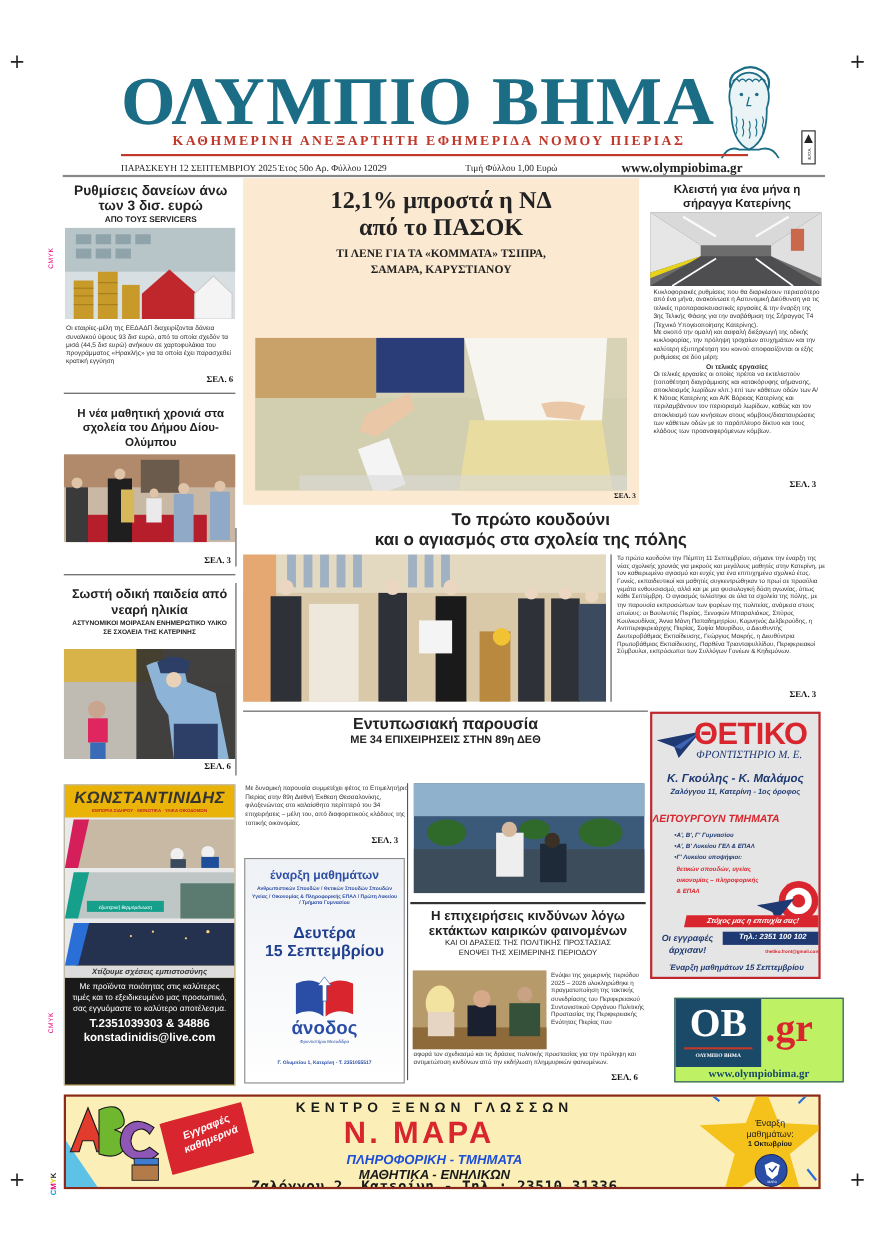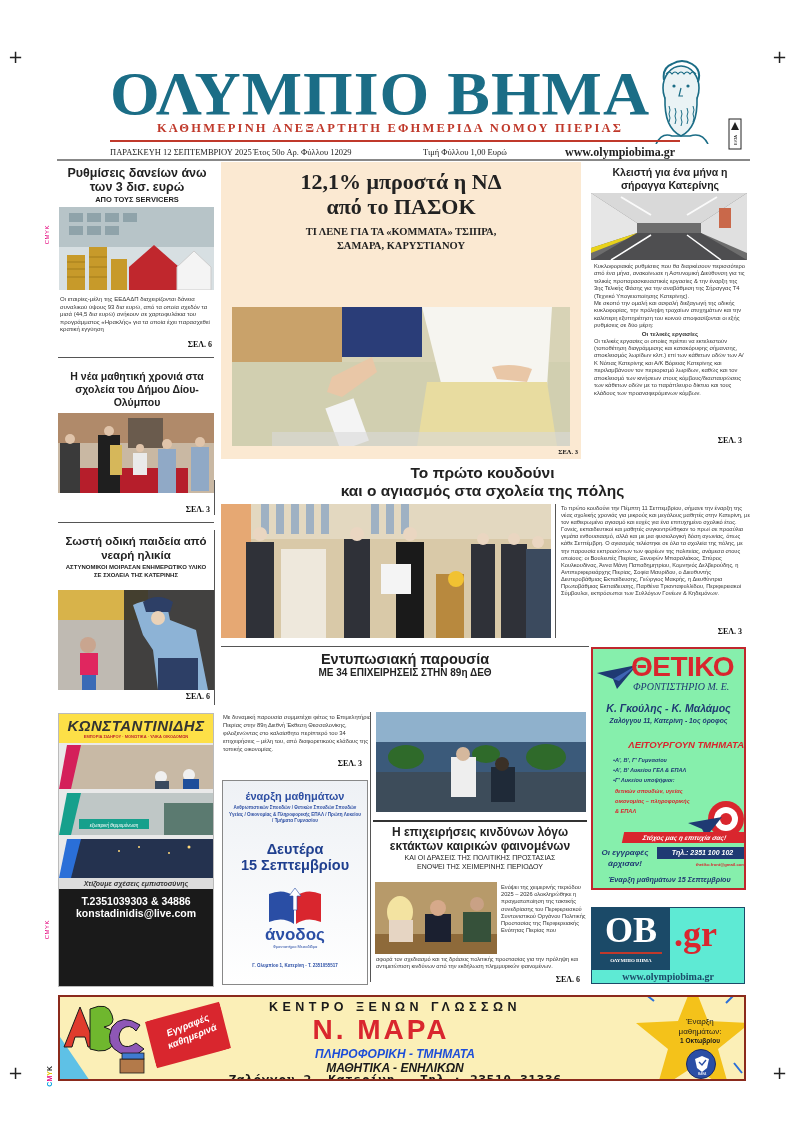--- a/index.html
+++ b/index.html
@@ -150,21 +150,21 @@
   <path d="M85 12 Q100 2 115 12 L112 22 L88 22 Z" fill="#2d3f66"></path>
   <circle cx="100" cy="28" r="7" fill="#ead2b8"></circle>
   <rect x="100" y="68" width="40" height="32" fill="#2d3f66"></rect>
   <circle cx="30" cy="55" r="8" fill="#c9a58f"></circle>
   <rect x="22" y="63" width="18" height="22" fill="#e0265f"></rect>
   <rect x="24" y="85" width="14" height="15" fill="#3a6bb6"></rect>
 </svg>
 <div class="abs sel" style="left:150px;top:692px;width:60px;">ΣΕΛ. 6</div>
 <div class="vrule" style="left:214px;top:530px;height:175px;"></div>
 
-<div class="abs" style="left:58px;top:713px;width:156px;height:274px;background:#fde047;border:1px solid #bbb;overflow:hidden;">
+<div class="abs" style="left:58px;top:713px;width:156px;height:274px;background:#eab308;border:1px solid #bbb;overflow:hidden;">
   <div style="margin-top:3px;text-align:center;font-weight:bold;font-style:italic;font-size:15px;color:#333;letter-spacing:0.5px;">ΚΩΝΣΤΑΝΤΙΝΙΔΗΣ</div>
   <div style="text-align:center;font-size:4px;color:#c0272d;font-weight:bold;">ΕΜΠΟΡΙΑ ΣΙΔΗΡΟΥ · ΜΟΝΩΤΙΚΑ · ΥΛΙΚΑ ΟΙΚΟΔΟΜΩΝ</div>
   <svg style="display:block;margin-top:4px;width:156px;height:135px;" viewBox="0 0 156 135" preserveAspectRatio="none">
     <rect width="156" height="135" fill="#e9e9e9"></rect>
     <path d="M20 2 L156 2 L156 46 L10 46 Z" fill="#c8b9a5"></path>
     <path d="M8 2 L22 2 L12 46 L0 46 Z" fill="#d41f5a"></path>
     <circle cx="102" cy="34" r="6" fill="#f0f0f0"></circle>
       <circle cx="130" cy="32" r="6" fill="#f0f0f0"></circle>
     <rect x="96" y="38" width="14" height="8" fill="#3a4a5e"></rect>
       <rect x="124" y="36" width="16" height="10" fill="#1e4e9a"></rect>
@@ -177,20 +177,21 @@
     <path d="M8 96 L22 96 L12 135 L0 135 Z" fill="#2a6fd8"></path>
     <g fill="#ffd87a">
         <circle cx="60" cy="108" r="1"></circle>
         <circle cx="80" cy="104" r="1"></circle>
         <circle cx="110" cy="110" r="1"></circle>
         <circle cx="130" cy="104" r="1.5"></circle>
       </g>
   </svg>
   <div style="background:#dcdcdc;text-align:center;font-size:7px;font-style:italic;font-weight:bold;color:#333;padding:2px 0;">Χτίζουμε σχέσεις εμπιστοσύνης</div>
   <div style="background:#1a1a1a;color:#fff;text-align:center;padding:3px 6px 4px;height:100px;">
+    <div style="font-size:7.5px;line-height:10px;">Με προϊόντα ποιότητας στις καλύτερες τιμές και το εξειδικευμένο μας προσωπικό, σας εγγυόμαστε το καλύτερο αποτέλεσμα.</div>
     <div style="font-size:10.5px;font-weight:bold;margin-top:3px;">Τ.2351039303 &amp; 34886</div>
     <div style="font-size:10.5px;font-weight:bold;">konstadinidis@live.com</div>
   </div>
 </div>
 
 <div class="abs" style="left:221px;top:162px;width:360px;height:297px;background:#fbe9d2;">
   <div style="margin-top:7px;text-align:center;font-family:'Liberation Serif',serif;font-weight:bold;font-size:22px;line-height:25px;color:#222;">12,1% μπροστά η ΝΔ</div>
   <div style="text-align:center;font-family:'Liberation Serif',serif;font-weight:bold;font-size:22px;line-height:25px;color:#222;">από το ΠΑΣΟΚ</div>
   <div style="margin-top:6px;text-align:center;font-family:'Liberation Serif',serif;font-weight:bold;font-size:10.5px;line-height:14px;color:#222;">ΤΙ ΛΕΝΕ ΓΙΑ ΤΑ «ΚΟΜΜΑΤΑ» ΤΣΙΠΡΑ,</div>
   <div style="text-align:center;font-family:'Liberation Serif',serif;font-weight:bold;font-size:10.5px;line-height:14px;color:#222;">ΣΑΜΑΡΑ, ΚΑΡΥΣΤΙΑΝΟΥ</div>
@@ -323,30 +324,30 @@
   <path d="M30 4 L60 22 M126 4 L96 22" stroke="#fafafa" stroke-width="2"></path>
 </svg>
 <div class="abs" style="left:594px;top:263px;width:152px;">
   <div class="body" style="font-size:5.8px;line-height:7.4px;">Κυκλοφοριακές ρυθμίσεις που θα διαρκέσουν περισσότερο από ένα μήνα, ανακοίνωσε η Αστυνομική Διεύθυνση για τις τελικές προπαρασκευαστικές εργασίες &amp; την έναρξη της 3ης Τελικής Φάσης για την αναβάθμιση της Σήραγγας Τ4 (Τεχνικό Υπογειοποίησης Κατερίνης).</div>
   <div class="body" style="font-size:5.8px;line-height:7.4px;">Με σκοπό την ομαλή και ασφαλή διεξαγωγή της οδικής κυκλοφορίας, την πρόληψη τροχαίων ατυχημάτων και την καλύτερη εξυπηρέτηση του κοινού αποφασίζονται οι εξής ρυθμίσεις σε δύο μέρη:</div>
   <div style="text-align:center;font-weight:bold;font-size:6.2px;line-height:8px;color:#333;">Οι τελικές εργασίες</div>
   <div class="body" style="font-size:5.8px;line-height:7.4px;">Οι τελικές εργασίες οι οποίες πρέπει να εκτελεστούν (τοποθέτηση διαγράμμισης και κατακόρυφης σήμανσης, αποκλεισμός λωρίδων κλπ.) επί των κάθετων οδών των Α/Κ Νότιας Κατερίνης και Α/Κ Βόρειας Κατερίνης και περιλαμβάνουν τον περιορισμό λωρίδων, καθώς και τον αποκλεισμό των κινήσεων στους κόμβους/διασταυρώσεις των κάθετων οδών με το παράπλευρο δίκτυο και τους κλάδους των προαναφερόμενων κόμβων.</div>
 </div>
 <div class="abs sel" style="left:680px;top:436px;width:62px;">ΣΕΛ. 3</div>
 
-<div class="abs" style="left:591px;top:647px;width:155px;height:243px;border:2px solid #c0272d;background:#86efac;overflow:hidden;">
+<div class="abs" style="left:591px;top:647px;width:155px;height:243px;border:2px solid #c0272d;background:#e5e5e5;overflow:hidden;">
   <svg style="position:absolute;left:4px;top:14px;width:40px;height:28px;" viewBox="0 0 40 28">
     <path d="M0 10 L40 2 L20 26 L16 16 Z" fill="#1f3a73"></path>
     <path d="M16 16 L40 2 L22 18 Z" fill="#3f64b3"></path>
   </svg>
   <div style="position:absolute;left:38px;top:3px;font-weight:bold;font-size:28px;line-height:30px;color:#d9262e;letter-spacing:-0.5px;">ΘΕΤΙΚΟ</div>
   <div style="position:absolute;left:40px;top:32px;font-family:'Liberation Serif',serif;font-style:italic;font-size:10px;color:#1f3a73;">ΦΡΟΝΤΙΣΤΗΡΙΟ Μ. Ε.</div>
   <div style="position:absolute;left:0;top:53px;width:151px;text-align:center;font-weight:bold;font-style:italic;font-size:10.5px;color:#1f3a73;">Κ. Γκούλης - Κ. Μαλάμος</div>
   <div style="position:absolute;left:0;top:68px;width:151px;text-align:center;font-weight:bold;font-style:italic;font-size:6.8px;color:#1f3a73;">Ζαλόγγου 11, Κατερίνη - 1ος όροφος</div>
-  <div style="position:absolute;left:0;top:90px;width:151px;text-align:right;font-weight:bold;font-style:italic;font-size:9.5px;color:#d9262e;">ΛΕΙΤΟΥΡΓΟΥΝ ΤΜΗΜΑΤΑ</div>
+  <div style="position:absolute;left:0;top:90px;width:151px;text-align:left;font-weight:bold;font-style:italic;font-size:9.5px;color:#d9262e;">ΛΕΙΤΟΥΡΓΟΥΝ ΤΜΗΜΑΤΑ</div>
   <div style="position:absolute;left:20px;top:106px;width:120px;font-weight:bold;font-style:italic;font-size:5.6px;line-height:10px;color:#1f3a73;">
     <div>•Α', Β', Γ' Γυμνασίου</div>
     <div>•Α', Β' Λυκείου ΓΕΛ &amp; ΕΠΑΛ</div>
     <div>•Γ' Λυκείου υποψήφιοι:</div>
   </div>
   <div style="position:absolute;left:22px;top:137px;width:100px;font-weight:bold;font-style:italic;font-size:5.6px;line-height:10px;color:#d9262e;">
     <div>θετικών σπουδών, υγείας</div>
     <div>οικονομίας – πληροφορικής</div>
     <div>&amp; ΕΠΑΛ</div>
   </div>
@@ -358,21 +359,21 @@
   <svg style="position:absolute;left:95px;top:166px;width:34px;height:24px;" viewBox="0 0 34 24">
     <path d="M0 8 L34 2 L18 22 L14 14 Z" fill="#1f3a73"></path>
   </svg>
   <div style="position:absolute;left:30px;top:183px;width:123px;background:#d9262e;color:#fff;font-weight:bold;font-style:italic;font-size:6.5px;line-height:11px;text-align:center;transform:skewX(-12deg);">Στόχος μας η επιτυχία σας!</div>
   <div style="position:absolute;left:4px;top:198px;width:56px;text-align:center;font-weight:bold;font-style:italic;font-size:8px;line-height:11px;color:#1f3a73;">Οι εγγραφές άρχισαν!</div>
   <div style="position:absolute;left:64px;top:198px;width:91px;background:#1f3a73;color:#fff;font-weight:bold;font-style:italic;font-size:7px;line-height:12px;text-align:center;">Τηλ.: 2351 100 102</div>
   <div style="position:absolute;left:64px;top:213px;width:88px;text-align:right;font-weight:bold;font-size:4.2px;color:#d9262e;">thetiko.front@gmail.com</div>
   <div style="position:absolute;left:0;top:226px;width:153px;text-align:center;font-weight:bold;font-style:italic;font-size:7.2px;color:#1f3a73;">Έναρξη μαθημάτων 15 Σεπτεμβρίου</div>
 </div>
 
-<div class="abs" style="left:591px;top:907px;width:154px;height:77px;border:1px solid #1b4a68;background:#5eead4;overflow:hidden;">
+<div class="abs" style="left:613px;top:907px;width:154px;height:77px;border:1px solid #1b4a68;background:#bef264;overflow:hidden;">
   <div style="position:absolute;left:0;top:0;width:78px;height:62px;background:#1b4a68;">
     <div style="position:absolute;left:0;top:2px;width:78px;text-align:center;font-family:'Liberation Serif',serif;font-weight:bold;font-size:36px;line-height:40px;color:#fff;">ΟΒ</div>
     <div style="position:absolute;left:8px;top:44px;width:62px;height:2px;background:#c0392b;"></div>
     <div style="position:absolute;left:0;top:50px;width:78px;text-align:center;font-family:'Liberation Serif',serif;font-weight:bold;font-size:5px;color:#fff;">ΟΛΥΜΠΙΟ ΒΗΜΑ</div>
   </div>
   <div style="position:absolute;left:82px;top:6px;font-family:'Liberation Serif',serif;font-weight:bold;font-size:36px;line-height:40px;color:#d9262e;">.gr</div>
   <div style="position:absolute;left:0;top:63px;width:152px;text-align:center;font-family:'Liberation Serif',serif;font-weight:bold;font-size:10px;color:#1b4a68;">www.olympiobima.gr</div>
 </div>
 
 <div class="abs" style="left:58px;top:995px;width:688px;height:86px;background:#fbefb7;border:2px solid #8b2a1c;overflow:hidden;">

